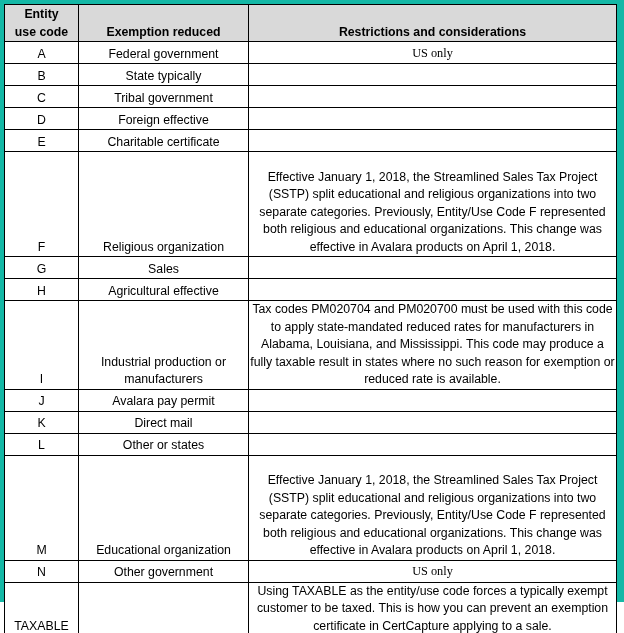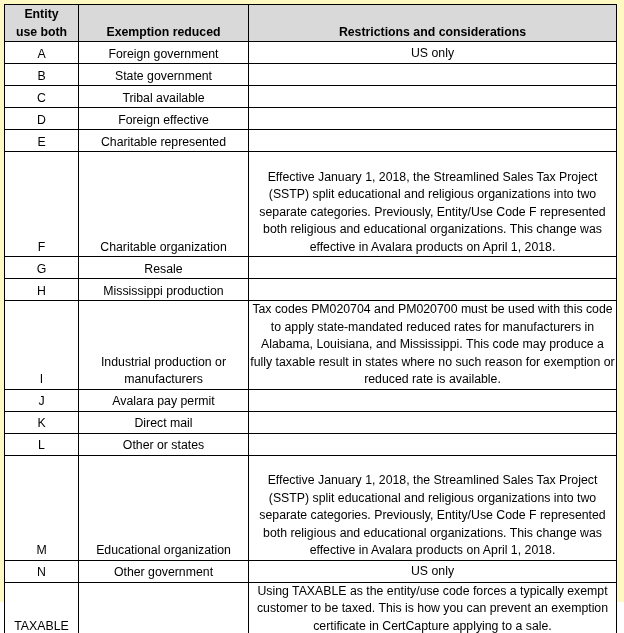--- a/index.html
+++ b/index.html
@@ -11,21 +11,21 @@
     width: 624px;
     height: 633px;
     font-family: "Liberation Sans", sans-serif;
     color: #000000;
     overflow: hidden;
   }
   #page {
     position: relative;
     width: 624px;
     height: 602px;
-    background: #fef9c3;
+    background: #14b8a6;
   }
   table.entity-table {
     position: absolute;
     left: 4px;
     top: 4px;
     width: 612px;
     border-collapse: collapse;
     table-layout: fixed;
     background: #ffffff;
   }
@@ -61,20 +61,21 @@
     padding-bottom: 1px;
   }
   td.restr-cell {
     vertical-align: top;
     padding: 1px 2px 1px 2px;
     line-height: 17.4px;
   }
   td.restr-cell.one-line {
     vertical-align: bottom;
     padding-bottom: 1px;
+    font-family: Liberation Serif, serif;
   }
   tr.short-row td { height: 20px; }
   tr.tall-f td    { height: 104px; }
   tr.tall-i td    { height: 80px; }
   tr.tall-m td    { height: 104px; }
   tr.tall-tax td  { height: 46px; }
 
   td.empty-cell { }
   .cell-text { display: block; }
 </style>
@@ -85,73 +86,73 @@
   <table class="entity-table">
     <colgroup>
       <col class="c-code">
       <col class="c-reason">
       <col class="c-restr">
     </colgroup>
     <thead>
       <tr>
         <th class="code-head">
           <span class="cell-text">Entity</span>
-          <span class="cell-text">use both</span>
+          <span class="cell-text">use code</span>
         </th>
         <th class="reason-head">Exemption reduced</th>
         <th class="restr-head">Restrictions and considerations</th>
       </tr>
     </thead>
     <tbody>
 
       <tr class="short-row">
         <td class="code-cell">A</td>
-        <td class="reason-cell">Foreign government</td>
+        <td class="reason-cell">Federal government</td>
         <td class="restr-cell one-line">US only</td>
       </tr>
 
       <tr class="short-row">
         <td class="code-cell">B</td>
-        <td class="reason-cell">State government</td>
+        <td class="reason-cell">State typically</td>
         <td class="restr-cell one-line empty-cell"></td>
       </tr>
 
       <tr class="short-row">
         <td class="code-cell">C</td>
-        <td class="reason-cell">Tribal available</td>
+        <td class="reason-cell">Tribal government</td>
         <td class="restr-cell one-line empty-cell"></td>
       </tr>
 
       <tr class="short-row">
         <td class="code-cell">D</td>
         <td class="reason-cell">Foreign effective</td>
         <td class="restr-cell one-line empty-cell"></td>
       </tr>
 
       <tr class="short-row">
         <td class="code-cell">E</td>
-        <td class="reason-cell">Charitable represented</td>
+        <td class="reason-cell">Charitable certificate</td>
         <td class="restr-cell one-line empty-cell"></td>
       </tr>
 
       <tr class="tall-f">
         <td class="code-cell">F</td>
-        <td class="reason-cell">Charitable organization</td>
+        <td class="reason-cell">Religious organization</td>
         <td class="restr-cell">Effective January 1, 2018, the Streamlined Sales Tax Project (SSTP) split educational and religious organizations into two separate categories. Previously, Entity/Use Code F represented both religious and educational organizations. This change was effective in Avalara products on April 1, 2018.</td>
       </tr>
 
       <tr class="short-row">
         <td class="code-cell">G</td>
-        <td class="reason-cell">Resale</td>
+        <td class="reason-cell">Sales</td>
         <td class="restr-cell one-line empty-cell"></td>
       </tr>
 
       <tr class="short-row">
         <td class="code-cell">H</td>
-        <td class="reason-cell">Mississippi production</td>
+        <td class="reason-cell">Agricultural effective</td>
         <td class="restr-cell one-line empty-cell"></td>
       </tr>
 
       <tr class="tall-i">
         <td class="code-cell">I</td>
         <td class="reason-cell">Industrial production or manufacturers</td>
         <td class="restr-cell">Tax codes PM020704 and PM020700 must be used with this code to apply state-mandated reduced rates for manufacturers in Alabama, Louisiana, and Mississippi. This code may produce a fully taxable result in states where no such reason for exemption or reduced rate is available.</td>
       </tr>
 
       <tr class="short-row">

